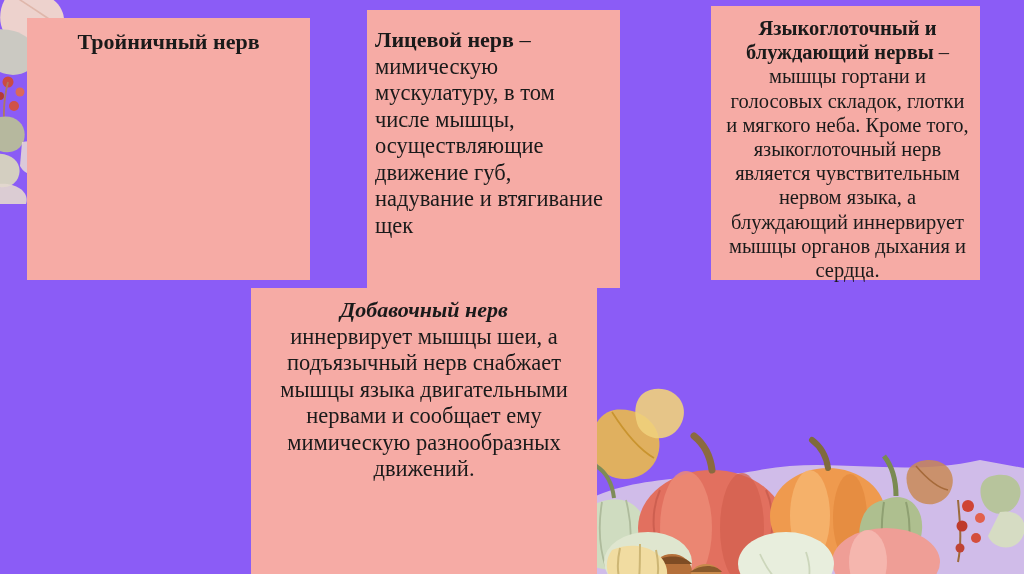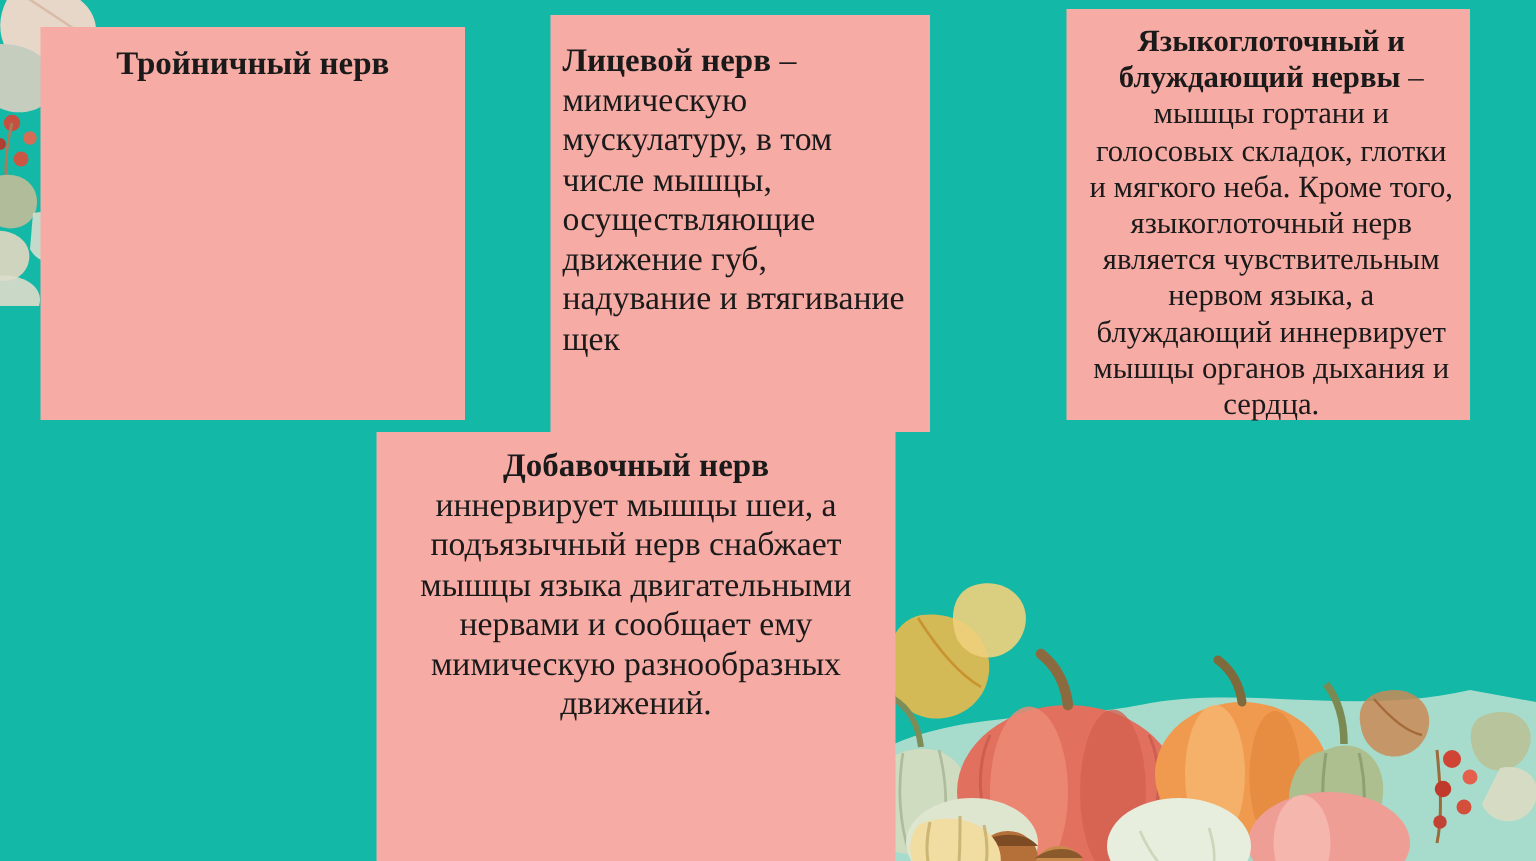--- a/index.html
+++ b/index.html
@@ -12,21 +12,21 @@
     background: #ffffff;
     font-family: "Liberation Serif", serif;
     overflow: hidden;
     position: relative;
   }
   .slide {
     position: absolute;
     inset: 0;
     width: 1024px;
     height: 574px;
-    background: #14b8a6;
+    background: #8b5cf6;
     overflow: hidden;
   }
 
   
   .deco {
     position: absolute;
     pointer-events: none;
   }
   .deco svg { display: block; }
 
@@ -86,21 +86,21 @@
 
   #box-accessory {
     left: 251px;
     top: 288px;
     width: 346px;
     height: 286px;
     padding: 9px 10px 0 10px;
     text-align: center;
     font-size: 22.5px;
   }
-  #box-accessory .ttl { font-size: 22px; }
+  #box-accessory .ttl { font-size: 22px; font-style: italic; }
 </style>
 </head>
 <body>
 
 <div class="slide">
 
   <div class="deco deco-topleft">
     <svg width="150" height="220" viewBox="0 0 150 220">
       <g opacity="0.95">
 

